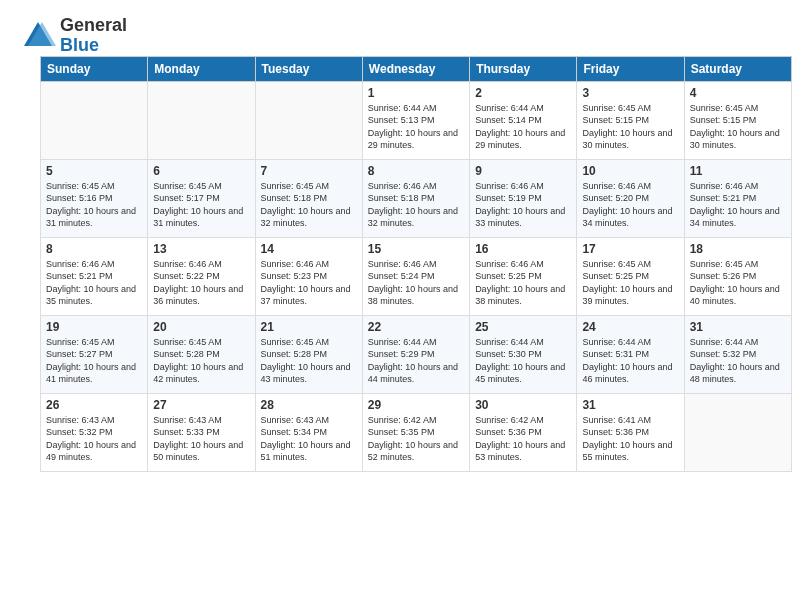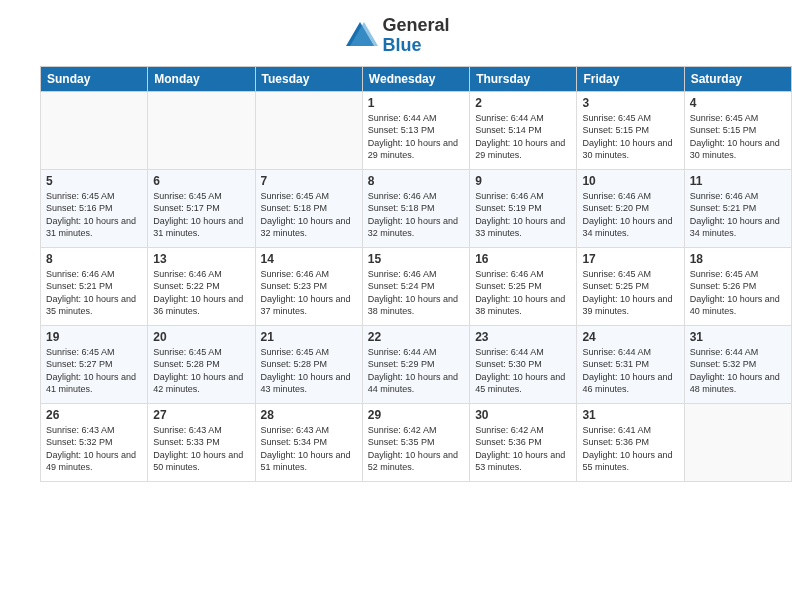--- a/index.html
+++ b/index.html
@@ -11,23 +11,23 @@
       overflow: hidden;
     }
     .page {
       width: 792px;
       height: 612px;
       padding: 16px 20px;
       background: #fff;
     }
     .header {
       display: flex;
-      justify-content: center;
+      justify-content: space-between;
       align-items: flex-start;
-      margin-bottom: 10px;
+      margin-bottom: 0;
     }
     .logo {
       display: flex;
       align-items: center;
     }
     .logo-text {
       display: flex;
       flex-direction: column;
       line-height: 1.1;
     }
@@ -269,21 +269,21 @@
 Sunset: 5:28 PM
 Daylight: 10 hours and 43 minutes.</div>
           </td>
           <td>
             <div class="day-number">22</div>
             <div class="day-info" style="white-space: pre-line;">Sunrise: 6:44 AM
 Sunset: 5:29 PM
 Daylight: 10 hours and 44 minutes.</div>
           </td>
           <td>
-            <div class="day-number">23</div>
+            <div class="day-number">25</div>
             <div class="day-info" style="white-space: pre-line;">Sunrise: 6:44 AM
 Sunset: 5:30 PM
 Daylight: 10 hours and 45 minutes.</div>
           </td>
           <td>
             <div class="day-number">24</div>
             <div class="day-info" style="white-space: pre-line;">Sunrise: 6:44 AM
 Sunset: 5:31 PM
 Daylight: 10 hours and 46 minutes.</div>
           </td>

